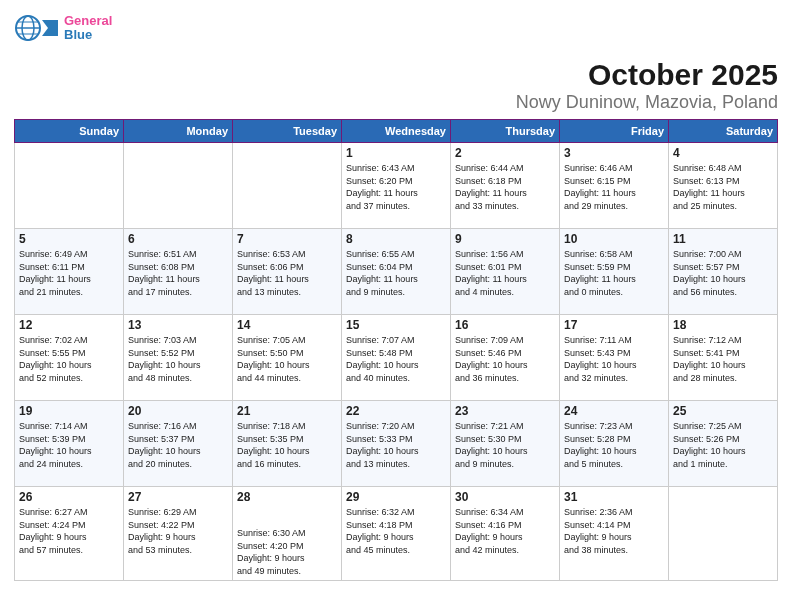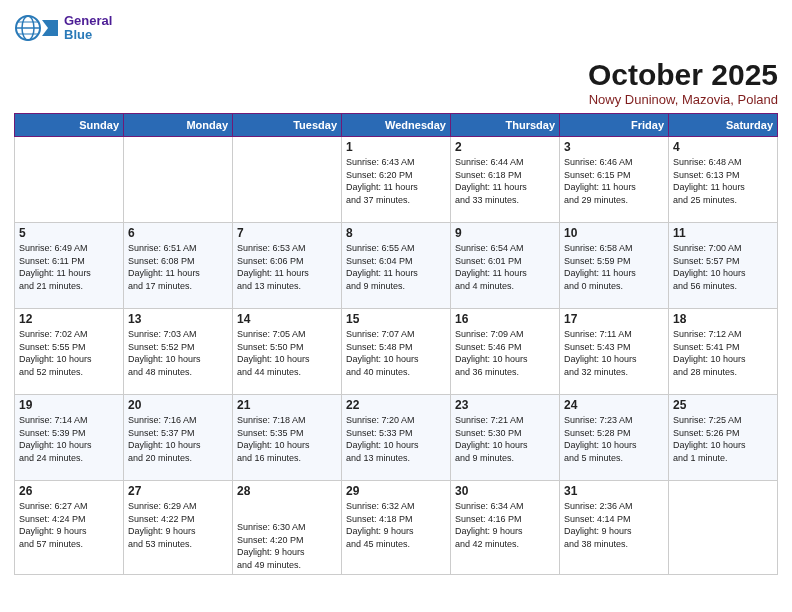--- a/index.html
+++ b/index.html
@@ -41,22 +41,22 @@
     .title-block {
       text-align: right;
       margin-top: 48px;
     }
     .month-title {
       font-size: 30px;
       font-weight: bold;
       color: #1a1a1a;
     }
     .subtitle {
-      font-size: 13px;
-      color: #7f1d1d;
+      font-size: 18px;
+      color: #737373;
     }
     .calendar {
       width: 100%;
       border-collapse: collapse;
       table-layout: fixed;
     }
     .calendar th {
       background: #2a6ab5;
       color: #fff;
       font-size: 11px;
@@ -104,21 +104,21 @@
 
         <circle cx="14" cy="18" r="12" fill="none" stroke="#2a7ab8" stroke-width="2"></circle>
         <ellipse cx="14" cy="18" rx="6" ry="12" fill="none" stroke="#2a7ab8" stroke-width="1.5"></ellipse>
         <line x1="2" y1="18" x2="26" y2="18" stroke="#2a7ab8" stroke-width="1.5"></line>
         <line x1="4" y1="12" x2="24" y2="12" stroke="#2a7ab8" stroke-width="1"></line>
         <line x1="4" y1="24" x2="24" y2="24" stroke="#2a7ab8" stroke-width="1"></line>
 
         <polygon points="28,10 44,10 44,26 28,26 34,18" fill="#2a7ab8"></polygon>
       </svg>
       <div class="logo-text">
-        <span style="color:#4c1d95;text-align:right;">General</span>
+        <span style="color:#ec4899;text-align:right;">General</span>
         <span style="color:#2a7ab8;">Blue</span>
       </div>
     </div>
     <div class="title-block">
       <div class="month-title">October 2025</div>
       <div class="subtitle">Nowy Duninow, Mazovia, Poland</div>
     </div>
   </div>
 
   <table class="calendar">
@@ -191,21 +191,21 @@
           </td>
           <td>
             <div class="day-number">8</div>
             <div class="day-info" style="white-space: pre-line;">Sunrise: 6:55 AM
 Sunset: 6:04 PM
 Daylight: 11 hours
 and 9 minutes.</div>
           </td>
           <td>
             <div class="day-number">9</div>
-            <div class="day-info" style="white-space: pre-line;">Sunrise: 6:54 AM
+            <div class="day-info" style="white-space: pre-line;">Sunrise: 1:56 AM
 Sunset: 6:01 PM
 Daylight: 11 hours
 and 4 minutes.</div>
           </td>
           <td>
             <div class="day-number">10</div>
             <div class="day-info" style="white-space: pre-line;">Sunrise: 6:58 AM
 Sunset: 5:59 PM
 Daylight: 11 hours
 and 0 minutes.</div>

